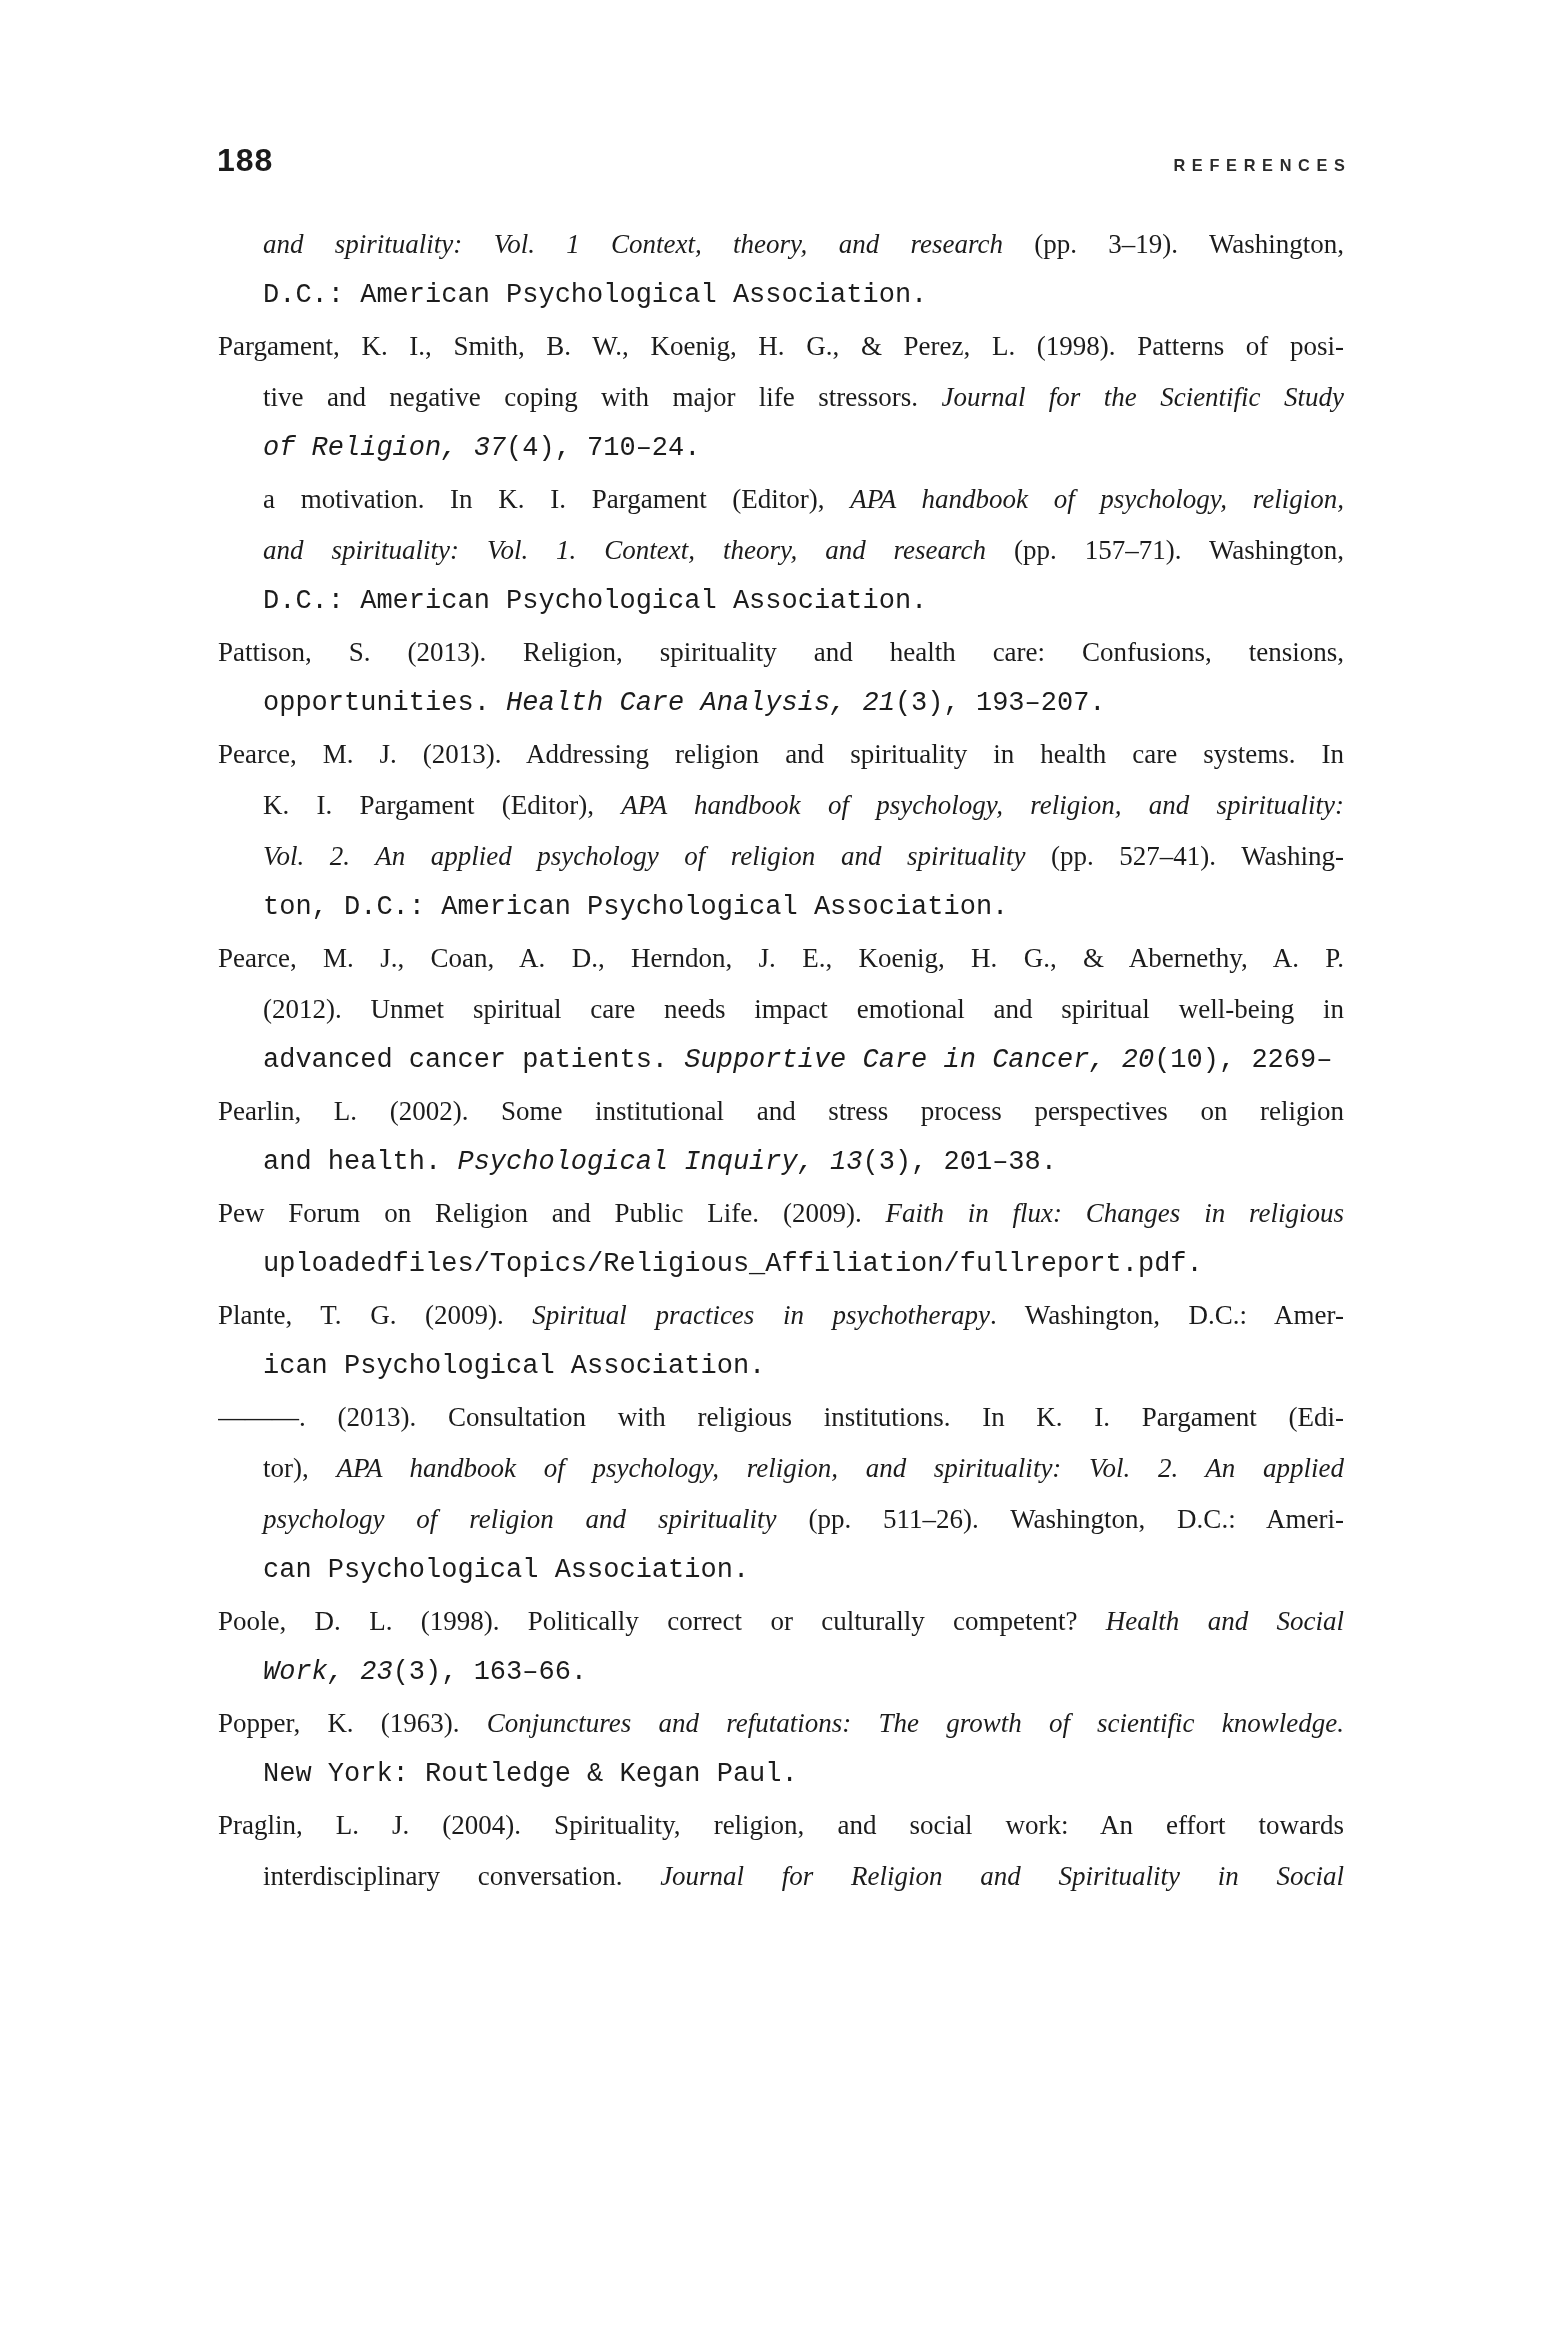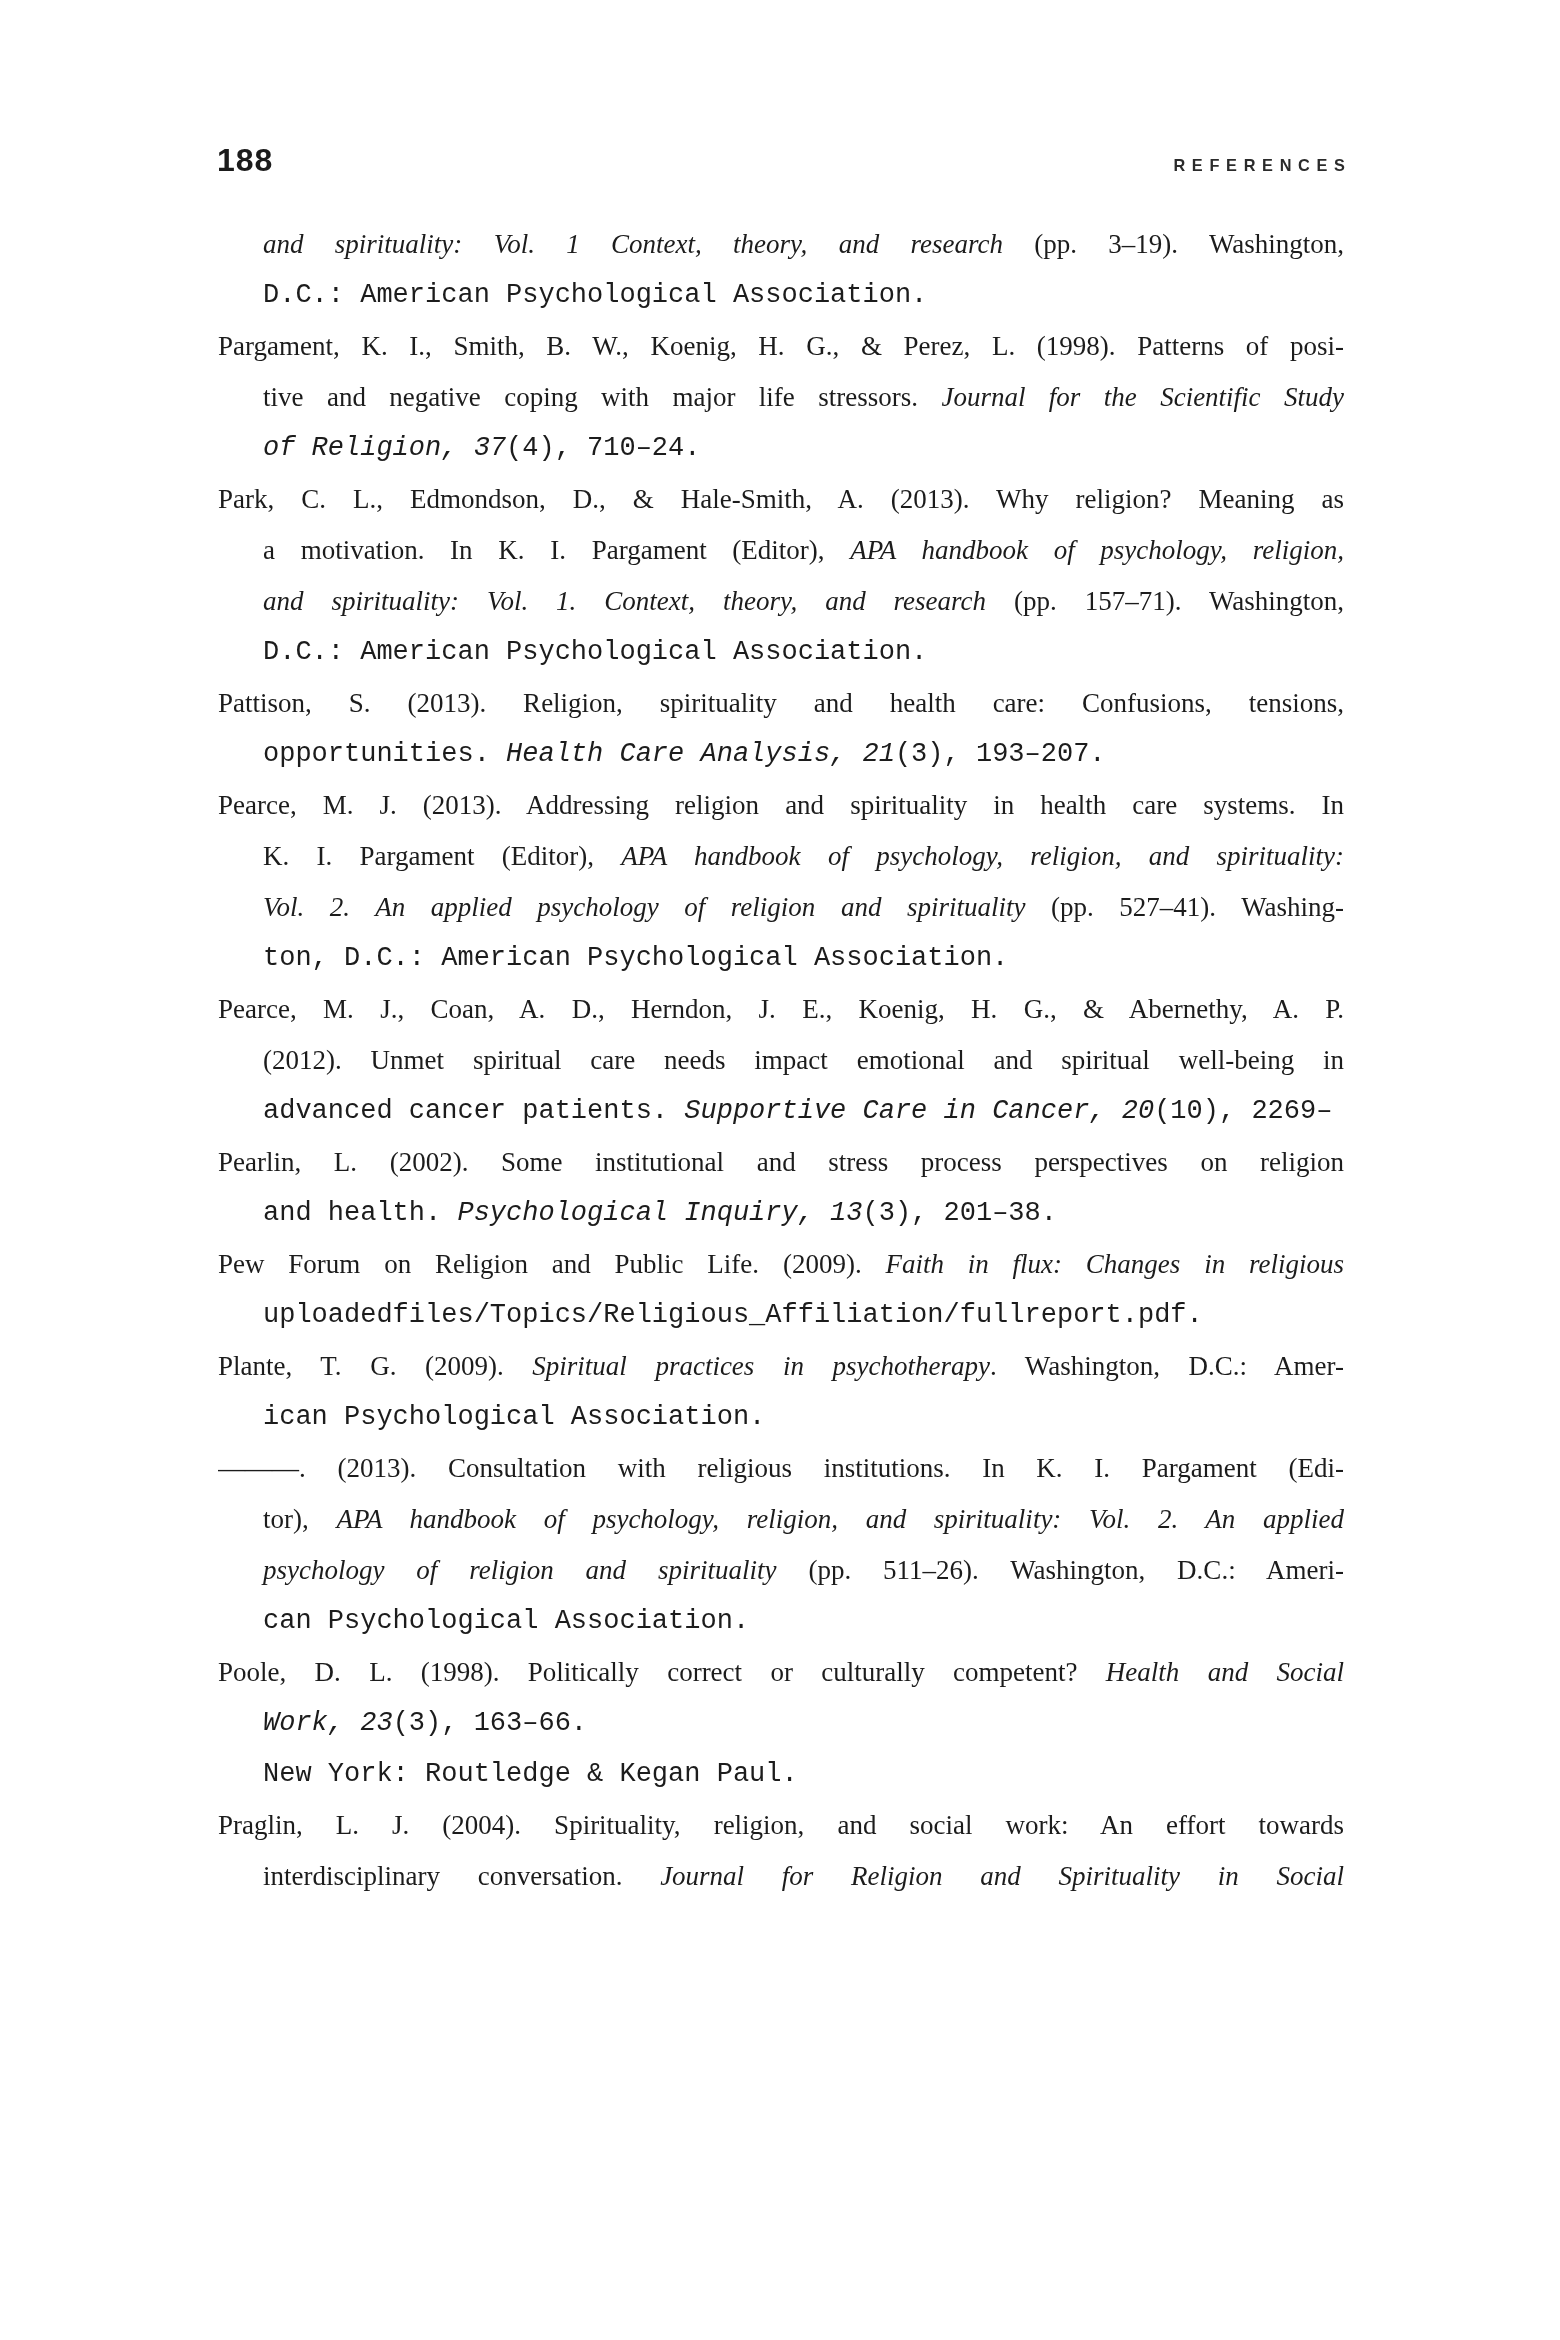--- a/index.html
+++ b/index.html
@@ -78,21 +78,20 @@
     <div class="ref">
       <div class="line indent"><span class="it">and spirituality: Vol. 1 Context, theory, and research</span><span class="rm"> (pp. 3–19). Washington,</span></div>
       <div class="line indent last"><span class="rm">D.C.: American Psychological Association.</span></div>
     </div>
     <div class="ref">
       <div class="line"><span class="rm">Pargament, K. I., Smith, B. W., Koenig, H. G., &amp; Perez, L. (1998). Patterns of posi-</span></div>
       <div class="line indent"><span class="rm">tive and negative coping with major life stressors. </span><span class="it">Journal for the Scientific Study</span></div>
       <div class="line indent last"><span class="it">of Religion, 37</span><span class="rm">(4), 710–24.</span></div>
     </div>
     <div class="ref">
-      <div class="line"><span class="rm">Park, C. L., Edmondson, D., &amp; Hale-Smith, A. (2013). Why religion? Meaning as</span></div>
       <div class="line indent"><span class="rm">a motivation. In K. I. Pargament (Editor), </span><span class="it">APA handbook of psychology, religion,</span></div>
       <div class="line indent"><span class="it">and spirituality: Vol. 1. Context, theory, and research</span><span class="rm"> (pp. 157–71). Washington,</span></div>
       <div class="line indent last"><span class="rm">D.C.: American Psychological Association.</span></div>
     </div>
     <div class="ref">
       <div class="line"><span class="rm">Pattison, S. (2013). Religion, spirituality and health care: Confusions, tensions,</span></div>
       <div class="line indent last"><span class="rm">opportunities. </span><span class="it">Health Care Analysis, 21</span><span class="rm">(3), 193–207.</span></div>
     </div>
     <div class="ref">
       <div class="line"><span class="rm">Pearce, M. J. (2013). Addressing religion and spirituality in health care systems. In</span></div>
@@ -121,20 +120,21 @@
       <div class="line"><span class="rm">———. (2013). Consultation with religious institutions. In K. I. Pargament (Edi-</span></div>
       <div class="line indent"><span class="rm">tor), </span><span class="it">APA handbook of psychology, religion, and spirituality: Vol. 2. An applied</span></div>
       <div class="line indent"><span class="it">psychology of religion and spirituality</span><span class="rm"> (pp. 511–26). Washington, D.C.: Ameri-</span></div>
       <div class="line indent last"><span class="rm">can Psychological Association.</span></div>
     </div>
     <div class="ref">
       <div class="line"><span class="rm">Poole, D. L. (1998). Politically correct or culturally competent? </span><span class="it">Health and Social</span></div>
       <div class="line indent last"><span class="it">Work, 23</span><span class="rm">(3), 163–66.</span></div>
     </div>
     <div class="ref">
+      <div class="line"><span class="rm">Popper, K. (1963). </span><span class="it">Conjunctures and refutations: The growth of scientific knowledge.</span></div>
       <div class="line indent last"><span class="rm">New York: Routledge &amp; Kegan Paul.</span></div>
     </div>
     <div class="ref">
       <div class="line"><span class="rm">Praglin, L. J. (2004). Spirituality, religion, and social work: An effort towards</span></div>
       <div class="line indent"><span class="rm">interdisciplinary conversation. </span><span class="it">Journal for Religion and Spirituality in Social</span></div>
     </div>
   </div>
 
 
 </body></html>

